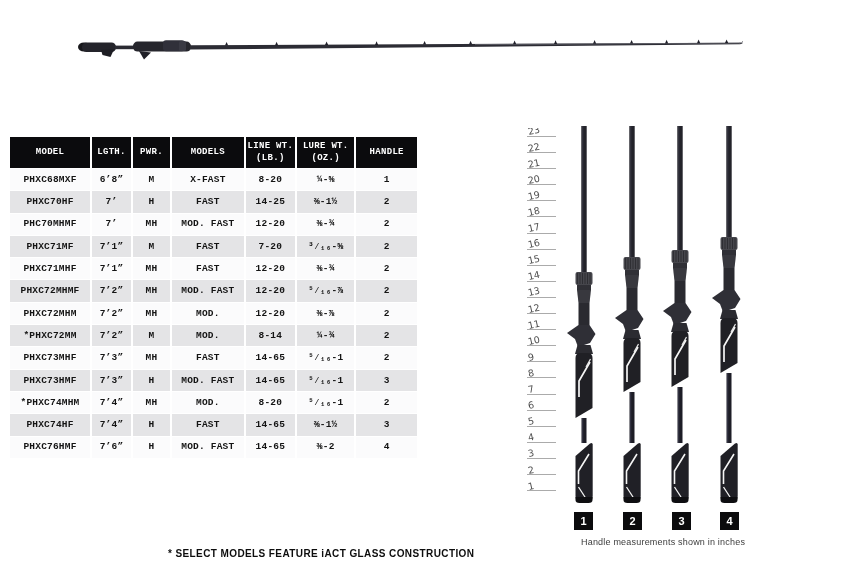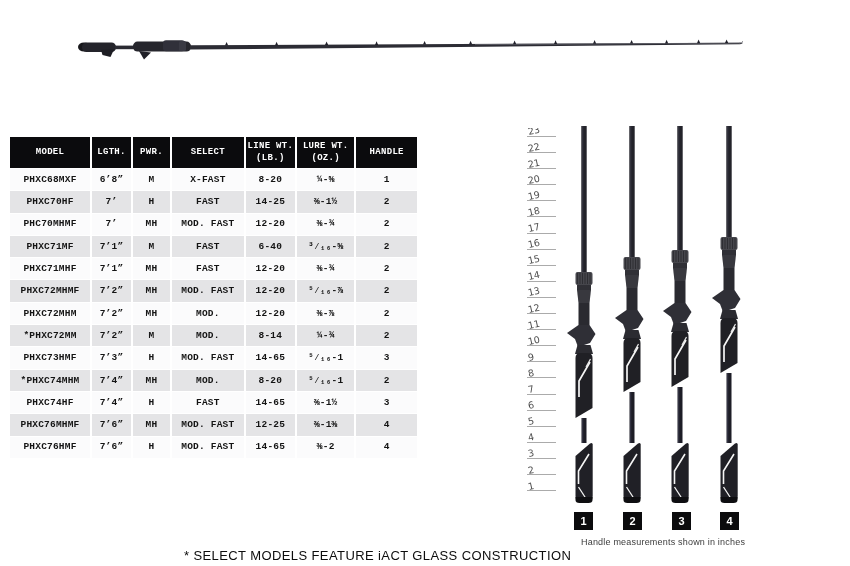--- a/index.html
+++ b/index.html
@@ -20,21 +20,21 @@
     white-space:pre-line;line-height:1.25;letter-spacing:.3px;
   }
   table.spec tbody td{
     font-size:9.5px;font-weight:bold;color:#141414;text-align:center;
     vertical-align:middle;padding:0 1px;height:21.3px;line-height:1;letter-spacing:.2px;
   }
   table.spec tbody tr:nth-child(odd){background:#fbfbfc;}
   table.spec tbody tr:nth-child(even){background:#e4e4e6;}
   
   .footnote{
-    position:absolute;left:184px;top:548px;font-size:13px;font-weight:normal;
+    position:absolute;left:168px;top:548px;font-size:10px;font-weight:bold;
     color:#0d0d0d;letter-spacing:.4px;white-space:nowrap;
   }
   
   .ruler{position:absolute;left:526px;top:128px;width:32px;height:374px;overflow:hidden;}
   .tick{position:absolute;left:0;width:31px;height:12px;}
   .tick .num{
     position:absolute;left:3px;bottom:0;font-size:9.5px;color:#4d4d4d;line-height:1;
     font-family:"DejaVu Sans",sans-serif;font-weight:400;
     transform:rotate(-12deg);transform-origin:left bottom;
   }
@@ -87,21 +87,21 @@
     <col style="width:70px">
       <col style="width:48px">
       <col style="width:56px">
       <col style="width:59px">
   </colgroup>
   <thead>
     <tr>
         <th>MODEL</th>
         <th>LGTH.</th>
         <th>PWR.</th>
-        <th>SELECT</th>
+        <th>MODELS</th>
         <th>LINE WT.
 (LB.)</th>
         <th>LURE WT.
 (OZ.)</th>
         <th>HANDLE</th>
       </tr>
   </thead>
   <tbody>
       <tr>
         <td>PHXC68MXF</td>
@@ -128,21 +128,21 @@
         <td>MOD. FAST</td>
         <td>12-20</td>
         <td>⅜-¾</td>
         <td>2</td>
       </tr>
       <tr>
         <td>PHXC71MF</td>
         <td>7’1”</td>
         <td>M</td>
         <td>FAST</td>
-        <td>6-40</td>
+        <td>7-20</td>
         <td>³⁄₁₆-⅝</td>
         <td>2</td>
       </tr>
       <tr>
         <td>PHXC71MHF</td>
         <td>7’1”</td>
         <td>MH</td>
         <td>FAST</td>
         <td>12-20</td>
         <td>⅜-¾</td>
@@ -166,20 +166,29 @@
         <td>⅜-⅞</td>
         <td>2</td>
       </tr>
       <tr>
         <td>*PHXC72MM</td>
         <td>7’2”</td>
         <td>M</td>
         <td>MOD.</td>
         <td>8-14</td>
         <td>¼-¾</td>
+        <td>2</td>
+      </tr>
+      <tr>
+        <td>PHXC73MHF</td>
+        <td>7’3”</td>
+        <td>MH</td>
+        <td>FAST</td>
+        <td>14-65</td>
+        <td>⁵⁄₁₆-1</td>
         <td>2</td>
       </tr>
       <tr>
         <td>PHXC73HMF</td>
         <td>7’3”</td>
         <td>H</td>
         <td>MOD. FAST</td>
         <td>14-65</td>
         <td>⁵⁄₁₆-1</td>
         <td>3</td>
@@ -194,29 +203,20 @@
         <td>2</td>
       </tr>
       <tr>
         <td>PHXC74HF</td>
         <td>7’4”</td>
         <td>H</td>
         <td>FAST</td>
         <td>14-65</td>
         <td>⅜-1½</td>
         <td>3</td>
-      </tr>
-      <tr>
-        <td>PHXC76MHMF</td>
-        <td>7’6”</td>
-        <td>MH</td>
-        <td>MOD. FAST</td>
-        <td>12-25</td>
-        <td>⅜-1⅜</td>
-        <td>4</td>
       </tr>
       <tr>
         <td>PHXC76HMF</td>
         <td>7’6”</td>
         <td>H</td>
         <td>MOD. FAST</td>
         <td>14-65</td>
         <td>⅜-2</td>
         <td>4</td>
       </tr>

